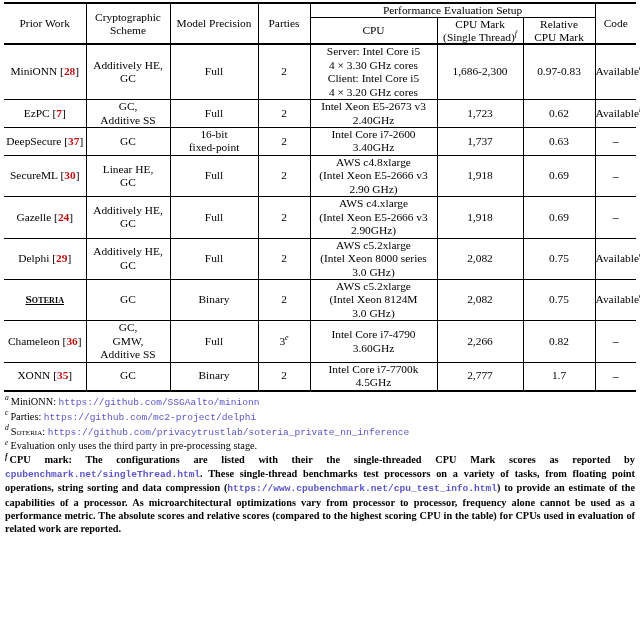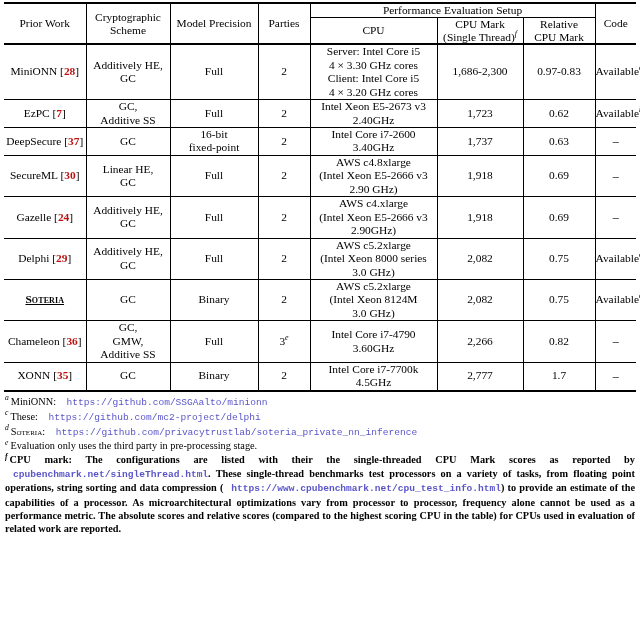--- a/index.html
+++ b/index.html
@@ -100,21 +100,20 @@
     vertical-align: super;
     line-height: 0;
     font-style: italic;
     padding-right: 2px;
   }
   .note.just { text-align: justify; text-indent: 0; padding-left: 0; font-weight: bold; }
   .url {
     font-family: "Liberation Mono", "DejaVu Sans Mono", monospace;
     color: #5b56c8;
     font-size: 0.93em;
-    margin-left: 8px;
   }
   .sc { font-variant: small-caps; }
 </style>
 </head>
 <body>
 
 <div class="page">
 
   <table class="maintable">
     <colgroup>
@@ -240,21 +239,21 @@
         </tr>
       </tbody>
   </table>
 
   <div class="notes">
     <div class="note">
       <span class="mark">a</span><span>MiniONN:</span>
       <span class="url">https://github.com/SSGAalto/minionn</span>
     </div>
     <div class="note">
-      <span class="mark">c</span><span>These:</span>
+      <span class="mark">c</span><span>Parties:</span>
       <span class="url">https://github.com/mc2-project/delphi</span>
     </div>
     <div class="note">
       <span class="mark">d</span><span class="sc">Soteria:</span>
       <span class="url">https://github.com/privacytrustlab/soteria_private_nn_inference</span>
     </div>
     <div class="note">
       <span class="mark">e</span><span>Evaluation only uses the third party in pre-processing stage.</span>
     </div>
     <div class="note just">

